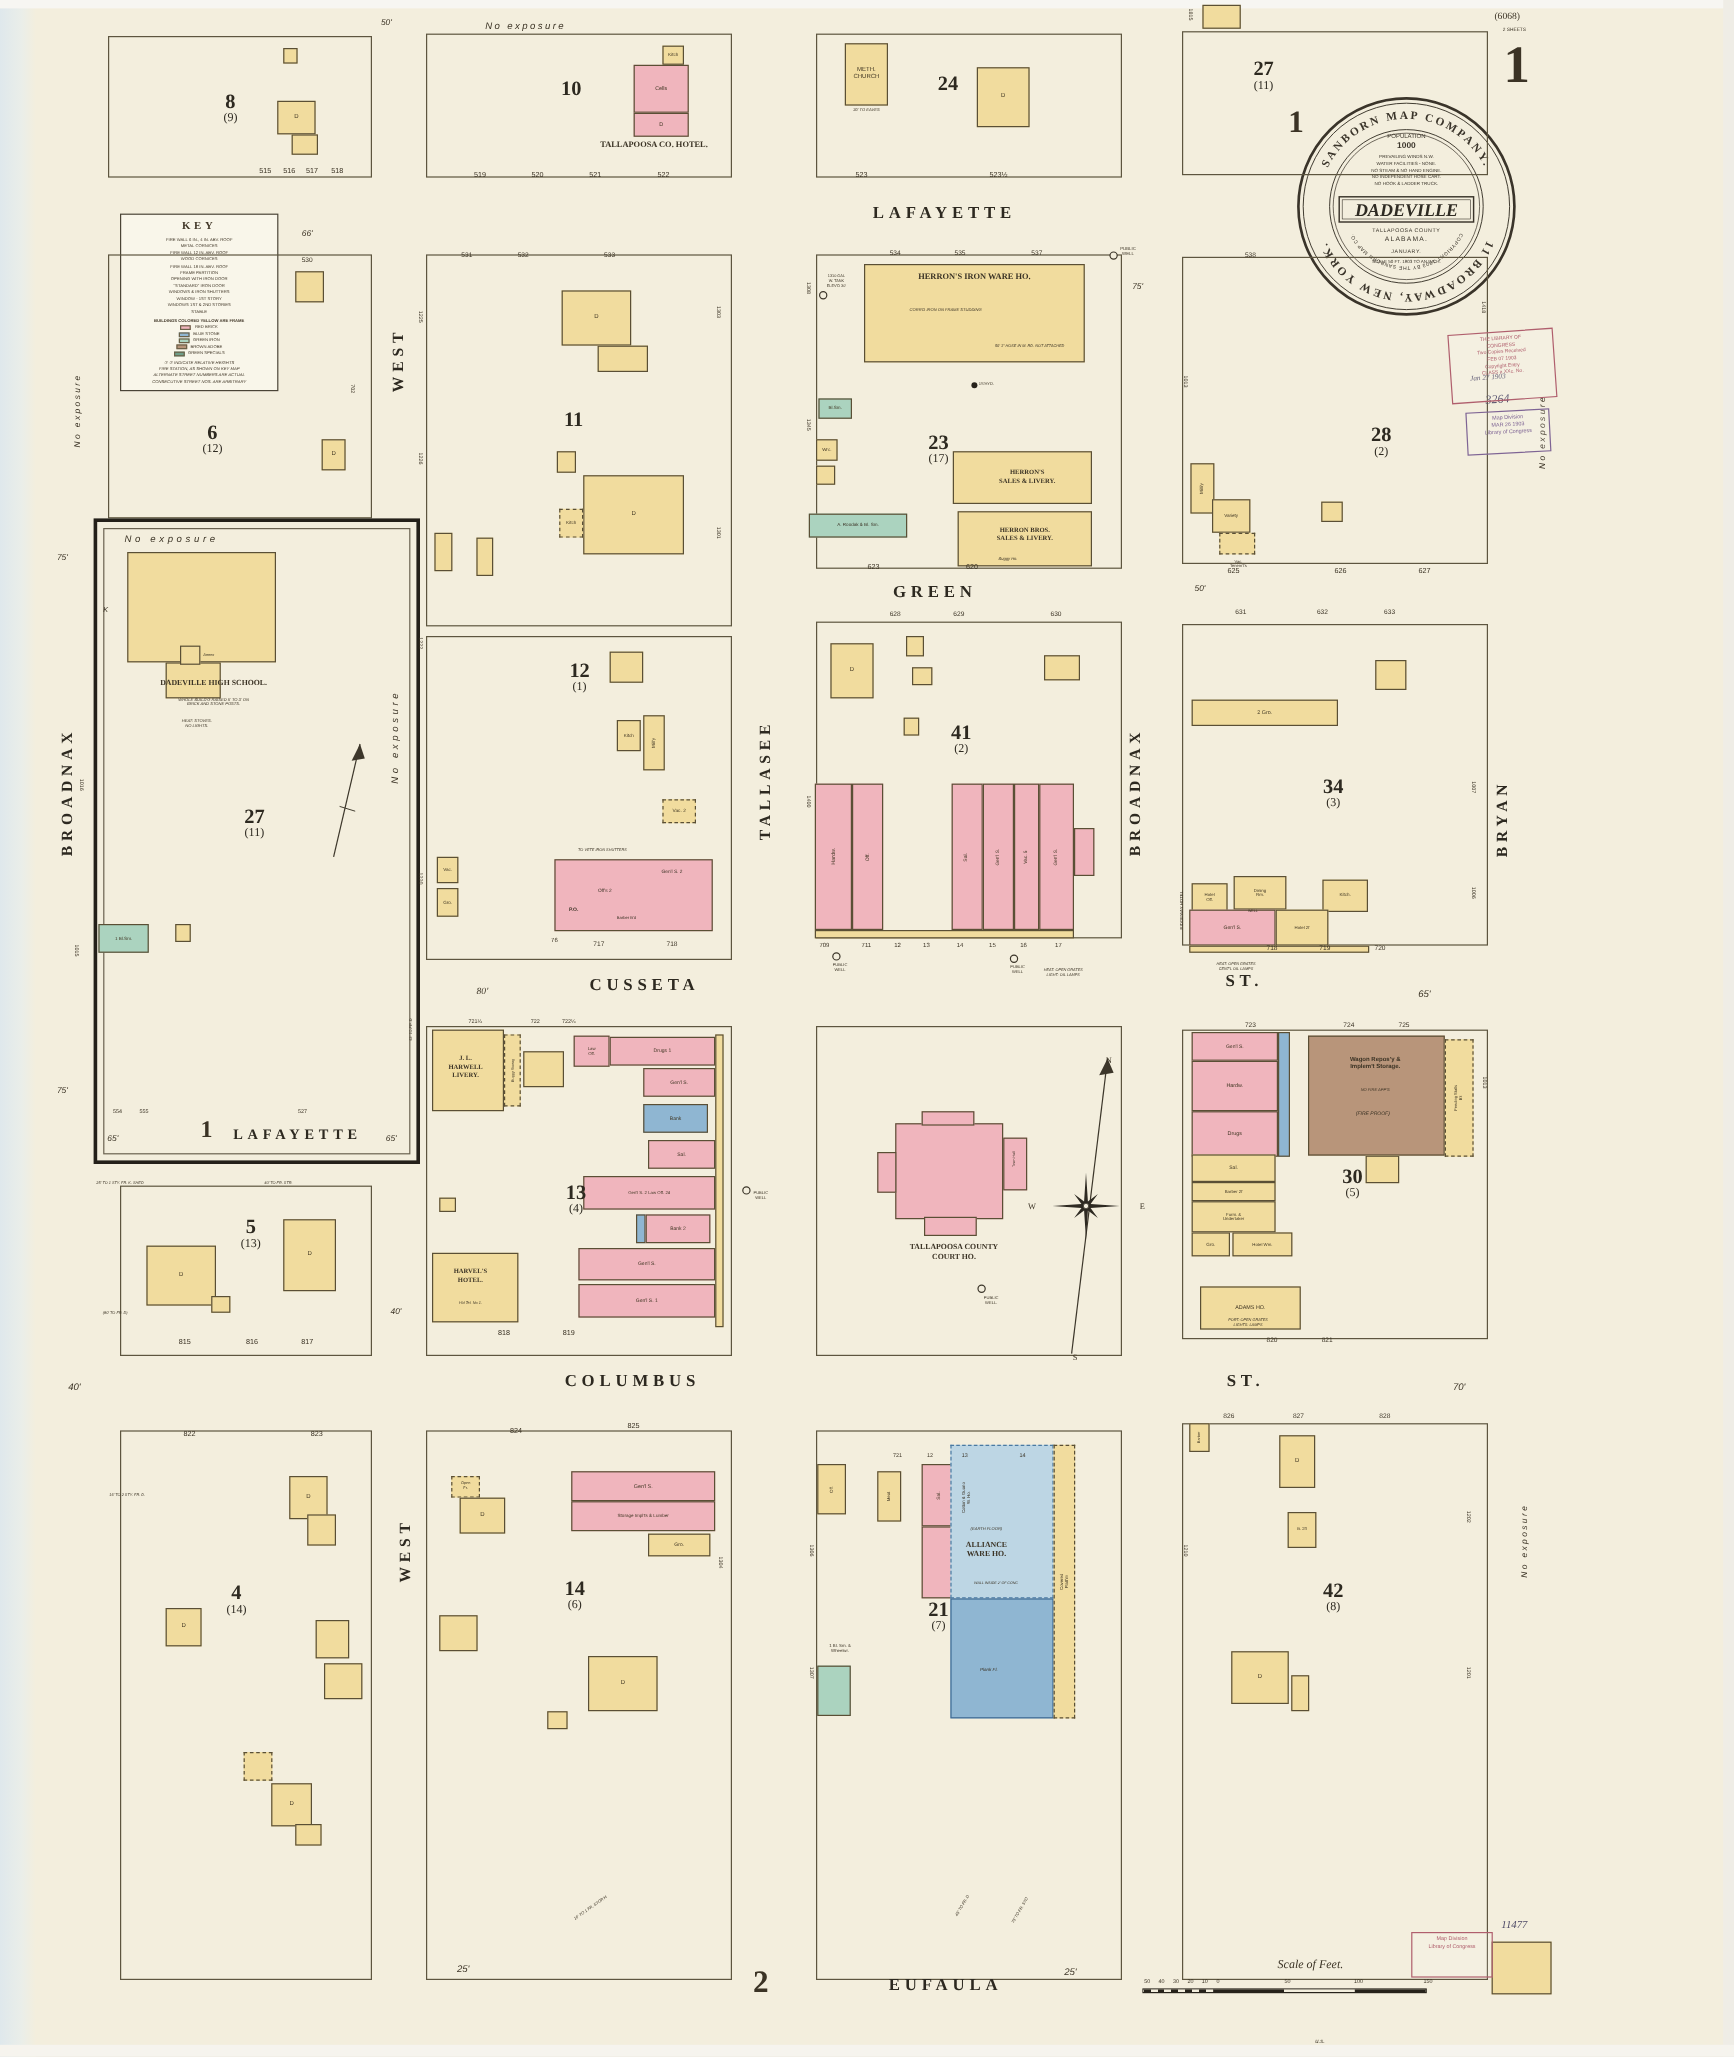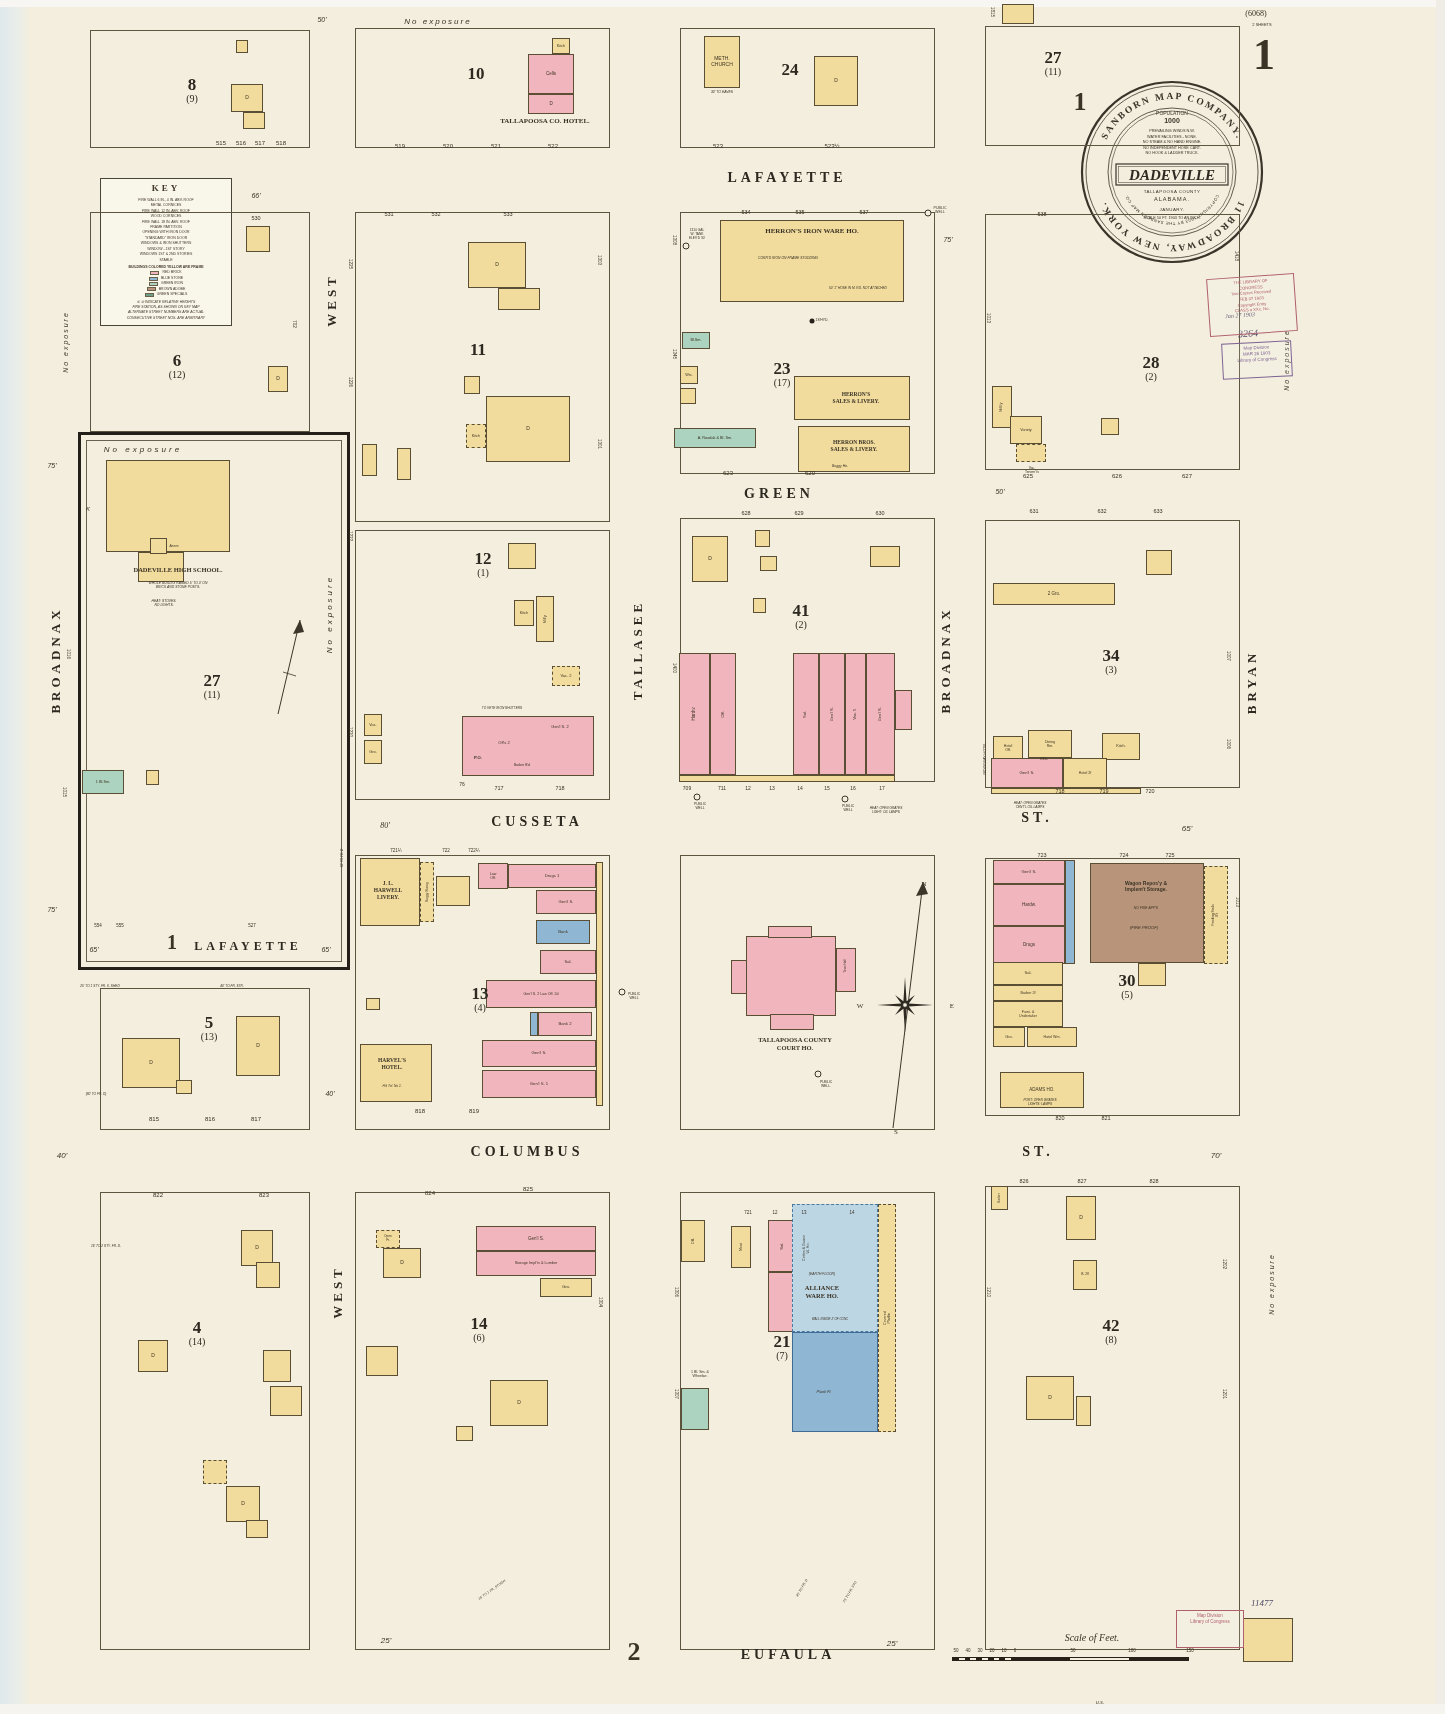--- a/index.html
+++ b/index.html
@@ -566,21 +566,21 @@
 LIGHT: OIL LAMPS</div>
     <div class="txt" style="left: 1060px; top: 791px; font-size: 5.5px; transform: translate(-50%, -50%);">718</div>
     <div class="txt" style="left: 1104px; top: 791px; font-size: 5.5px; transform: translate(-50%, -50%);">719</div>
     <div class="txt" style="left: 1150px; top: 791px; font-size: 5.5px; transform: translate(-50%, -50%);">720</div>
     <div class="txt" style="left: 985px; top: 758px; font-size: 3.6px; transform: translate(-50%, -50%) rotate(-90deg);">RIDGEWAY HOTEL.</div>
     <div class="txt" style="left: 1044px; top: 760px; font-size: 3px; transform: translate(-50%, -50%);">WELL</div>
     <div class="txt it" style="left: 1030px; top: 805px; font-size: 3.2px; transform: translate(-50%, -50%);">HEAT: OPEN GRATES
 CENT'L OIL LAMPS</div>
     <div class="txt" style="left: 1228px; top: 656px; font-size: 4.5px; transform: translate(-50%, -50%) rotate(90deg);">1007</div>
     <div class="txt" style="left: 1228px; top: 744px; font-size: 4.5px; transform: translate(-50%, -50%) rotate(90deg);">1006</div>
-    <div class="txt it" style="left: 385px; top: 826px; font-size: 8px; transform: translate(-50%, -50%); font-family: Liberation Serif, serif;">80'</div>
+    <div class="txt it" style="left: 402px; top: 826px; font-size: 8px; transform: translate(-50%, -50%); font-family: Liberation Serif, serif;">80'</div>
     <div class="txt it" style="left: 1187px; top: 829px; font-size: 8px; transform: translate(-50%, -50%);">65'</div>
     <div class="txt" style="left: 396px; top: 851px; font-size: 4.5px; transform: translate(-50%, -50%);">721¼</div>
     <div class="txt" style="left: 446px; top: 851px; font-size: 4.5px; transform: translate(-50%, -50%);">722</div>
     <div class="txt" style="left: 474px; top: 851px; font-size: 4.5px; transform: translate(-50%, -50%);">722¼</div>
     <div class="txt" style="left: 1042px; top: 855px; font-size: 5.5px; transform: translate(-50%, -50%);">723</div>
     <div class="txt" style="left: 1124px; top: 855px; font-size: 5.5px; transform: translate(-50%, -50%);">724</div>
     <div class="txt" style="left: 1170px; top: 855px; font-size: 5.5px; transform: translate(-50%, -50%);">725</div>
     <div class="txt bd serif" style="left: 388px; top: 890px; font-size: 5.5px; transform: translate(-50%, -50%);">J. L.
 HARWELL
 LIVERY.</div>

